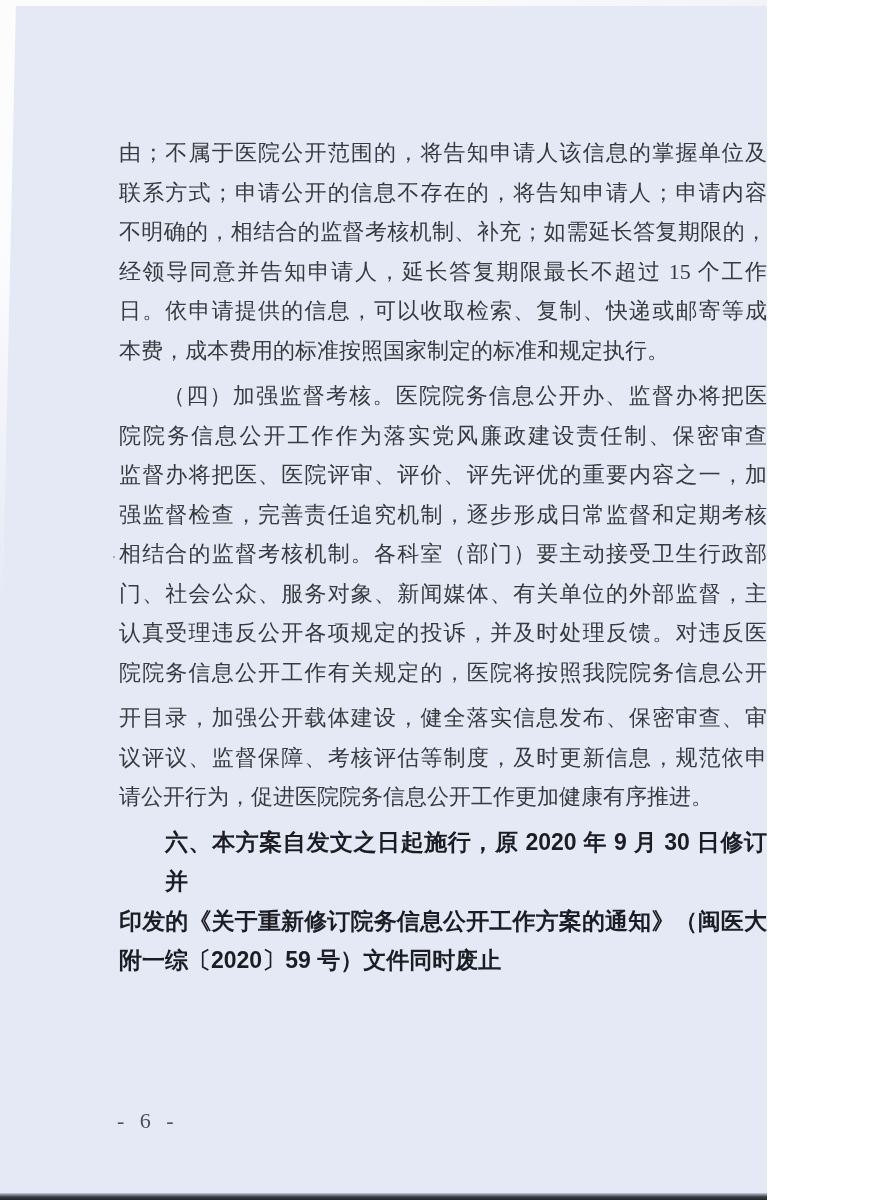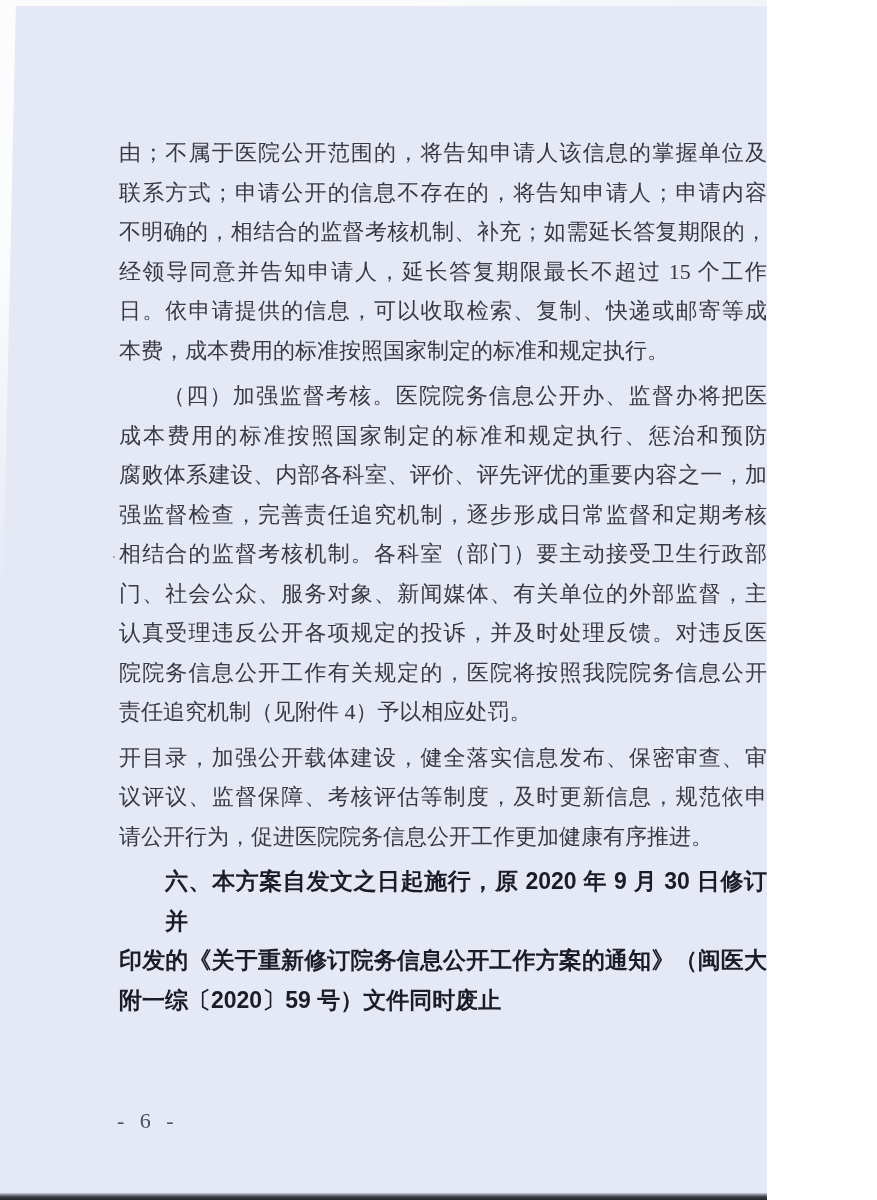--- a/index.html
+++ b/index.html
@@ -81,28 +81,27 @@
       <div class="paragraph serif">
         <div class="line">由；不属于医院公开范围的，将告知申请人该信息的掌握单位及</div>
         <div class="line">联系方式；申请公开的信息不存在的，将告知申请人；申请内容</div>
         <div class="line">不明确的，相结合的监督考核机制、补充；如需延长答复期限的，</div>
         <div class="line">经领导同意并告知申请人，延长答复期限最长不超过 15 个工作</div>
         <div class="line">日。依申请提供的信息，可以收取检索、复制、快递或邮寄等成</div>
         <div class="line para-end">本费，成本费用的标准按照国家制定的标准和规定执行。</div>
       </div>
       <div class="paragraph serif">
         <div class="line indent">（四）加强监督考核。医院院务信息公开办、监督办将把医</div>
-        <div class="line">成本费用的标准按照国家制定的标准和规定执行、惩治和预防</div>
-        <div class="line">腐败体系建设、内部各科室、评价、评先评优的重要内容之一，加</div>
+        <div class="line">院院务信息公开工作作为落实党风廉政建设责任制、保密审查</div>
+        <div class="line">监督办将把医、医院评审、评价、评先评优的重要内容之一，加</div>
         <div class="line">强监督检查，完善责任追究机制，逐步形成日常监督和定期考核</div>
         <div class="line">相结合的监督考核机制。各科室（部门）要主动接受卫生行政部</div>
         <div class="line">门、社会公众、服务对象、新闻媒体、有关单位的外部监督，主</div>
         <div class="line">认真受理违反公开各项规定的投诉，并及时处理反馈。对违反医</div>
         <div class="line">院院务信息公开工作有关规定的，医院将按照我院院务信息公开</div>
-        <div class="line para-end">责任追究机制（见附件 4）予以相应处罚。</div>
       </div>
       <div class="paragraph serif">
         <div class="line">开目录，加强公开载体建设，健全落实信息发布、保密审查、审</div>
         <div class="line">议评议、监督保障、考核评估等制度，及时更新信息，规范依申</div>
         <div class="line para-end">请公开行为，促进医院院务信息公开工作更加健康有序推进。</div>
       </div>
       <div class="paragraph bold">
         <div class="line indent">六、本方案自发文之日起施行，原 2020 年 9 月 30 日修订并</div>
         <div class="line">印发的《关于重新修订院务信息公开工作方案的通知》（闽医大</div>
         <div class="line para-end">附一综〔2020〕59 号）文件同时废止</div>

